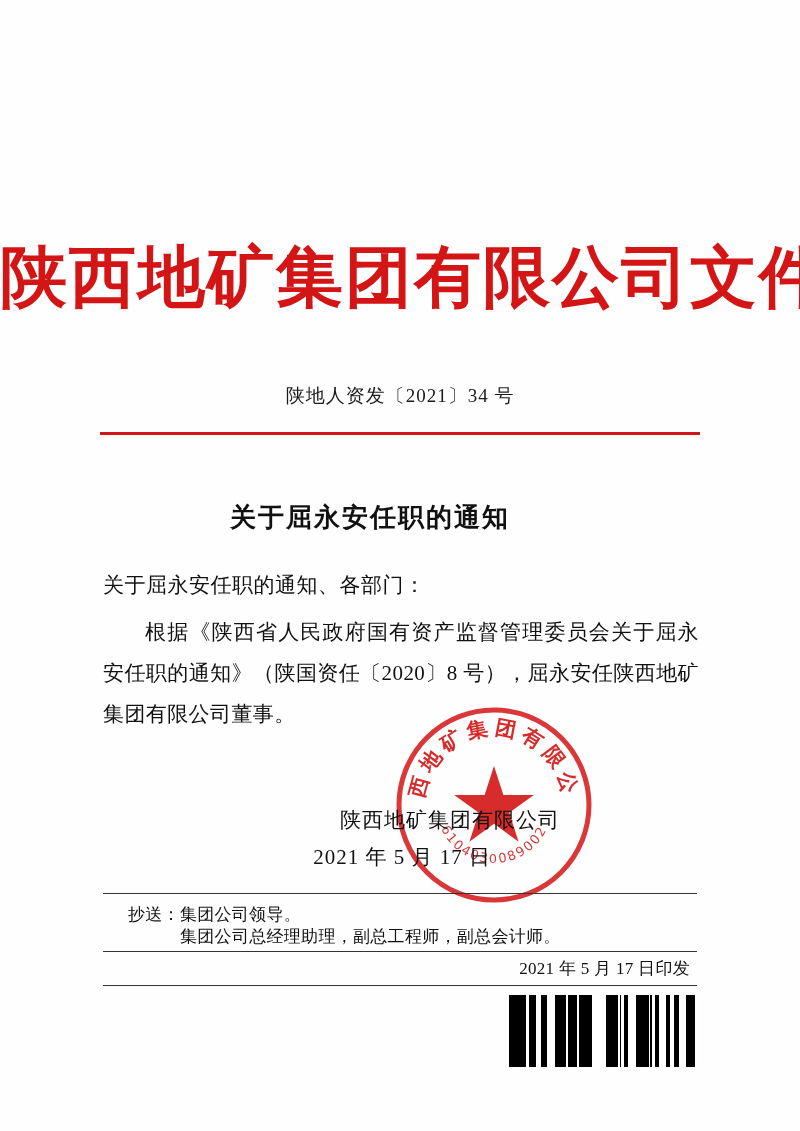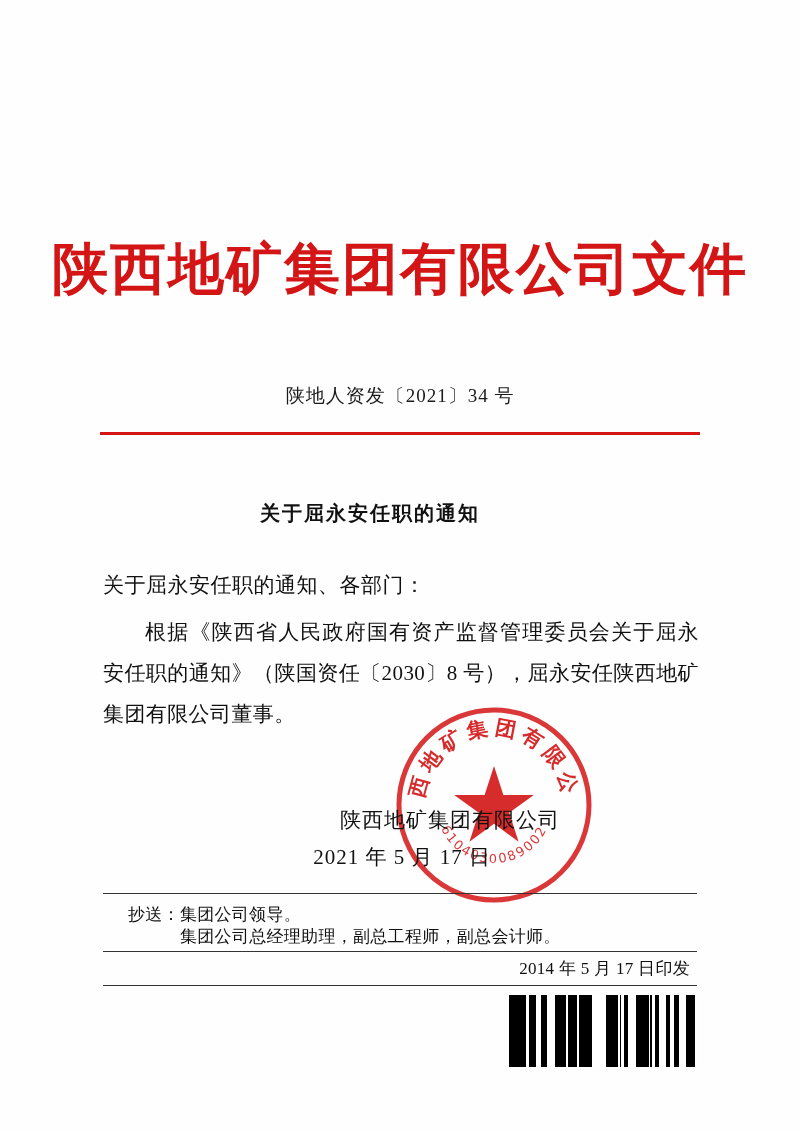--- a/index.html
+++ b/index.html
@@ -24,21 +24,21 @@
   
   .doc-title {
     position: absolute;
     top: 232px;
     left: 0;
     width: 800px;
     text-align: center;
     color: #d31515;
     font-family: "DejaVu Serif", serif;
     font-weight: bold;
-    font-size: 56px;
+    font-size: 67px;
     letter-spacing: 2px;
     white-space: nowrap;
   }
   .doc-number {
     position: absolute;
     top: 383px;
     left: 0;
     width: 800px;
     text-align: center;
     font-size: 19px;
@@ -54,21 +54,21 @@
     background: #d31515;
   }
 
   
   .subject {
     position: absolute;
     top: 500px;
     left: 0;
     width: 740px;
     text-align: center;
-    font-size: 20px;
+    font-size: 26px;
     font-weight: bold;
     letter-spacing: 2px;
     font-family: Liberation Serif, serif;
   }
   .salutation {
     position: absolute;
     top: 571px;
     left: 103px;
     font-size: 21px;
     letter-spacing: 0.5px;
@@ -180,21 +180,21 @@
   <div class="doc-title">陕西地矿集团有限公司文件</div>
 
   <div class="doc-number">陕地人资发〔2021〕34 号</div>
 
   <div class="red-rule"></div>
 
   <div class="subject">关于屈永安任职的通知</div>
 
   <div class="salutation">关于屈永安任职的通知、各部门：</div>
 
-  <div class="body-text">根据《陕西省人民政府国有资产监督管理委员会关于屈永安任职的通知》（陕国资任〔2030〕8 号），屈永安任陕西地矿集团有限公司董事。</div>
+  <div class="body-text">根据《陕西省人民政府国有资产监督管理委员会关于屈永安任职的通知》（陕国资任〔2020〕8 号），屈永安任陕西地矿集团有限公司董事。</div>
 
   <div class="seal">
     <svg width="198" height="198" viewBox="0 0 198 198" xmlns="http://www.w3.org/2000/svg">
       <defs>
         <path id="sealArcTop" d="M 29 99 A 70 70 0 0 1 169 99" fill="none"></path>
         <path id="sealArcBottom" d="M 41 99 A 58 58 0 0 0 157 99" fill="none"></path>
       </defs>
       <circle cx="99" cy="99" r="95" fill="none" stroke="#d31515" stroke-width="5" opacity="0.85"></circle>
       <polygon points="99,60 108.4,88.9 138.8,88.9 114.2,106.8 123.6,135.7 99,117.8 74.4,135.7 83.8,106.8 59.2,88.9 89.6,88.9" fill="#d31515" opacity="0.9"></polygon>
       <text font-family="'DejaVu Serif', serif" font-size="21" font-weight="bold" fill="#d31515" opacity="0.9" letter-spacing="5">
@@ -207,21 +207,21 @@
   </div>
 
   <div class="sign-org">陕西地矿集团有限公司</div>
   <div class="sign-date">2021 年 5 月 17 日</div>
 
   <div class="rule rule-1"></div>
   <div class="cc-line cc-2">集团公司总经理助理，副总工程师，副总会计师。</div>
   <div class="cc-line cc-1">抄送：集团公司领导。</div>
 
   <div class="rule rule-2"></div>
-  <div class="footer-right">2014 年 5 月 17 日印发</div>
+  <div class="footer-right">2021 年 5 月 17 日印发</div>
 
   <div class="rule rule-3"></div>
 
   <div class="barcode">
       <i style="width: 4px; background: rgb(255, 255, 255);"></i>
       <i style="width: 3px; background: rgb(0, 0, 0);"></i>
       <i style="width: 2px; background: rgb(0, 0, 0);"></i>
       <i style="width: 2px; background: rgb(0, 0, 0);"></i>
       <i style="width: 3px; background: rgb(0, 0, 0);"></i>
       <i style="width: 1px; background: rgb(0, 0, 0);"></i>

